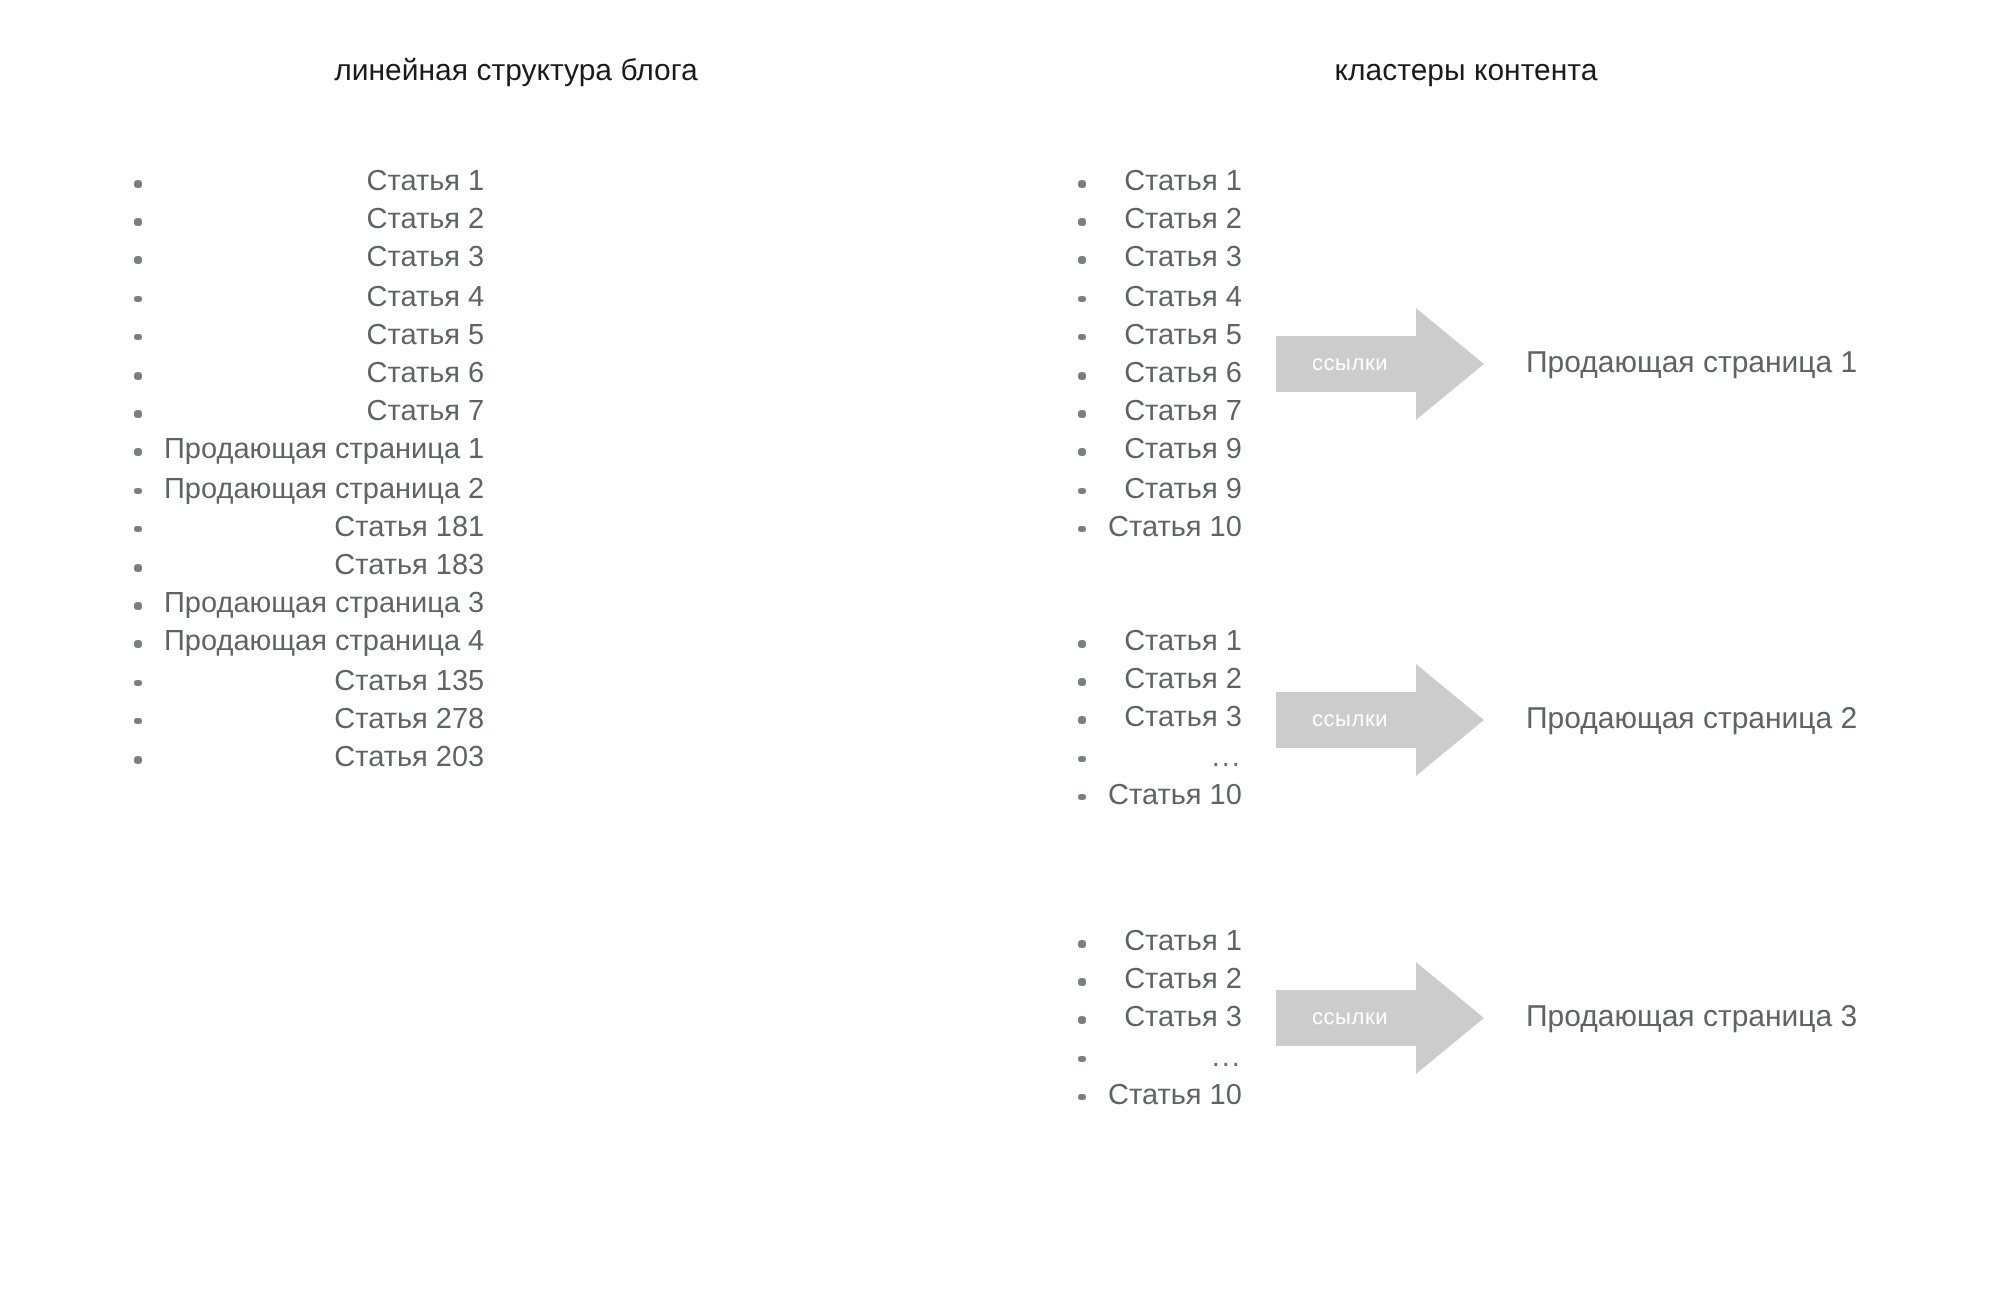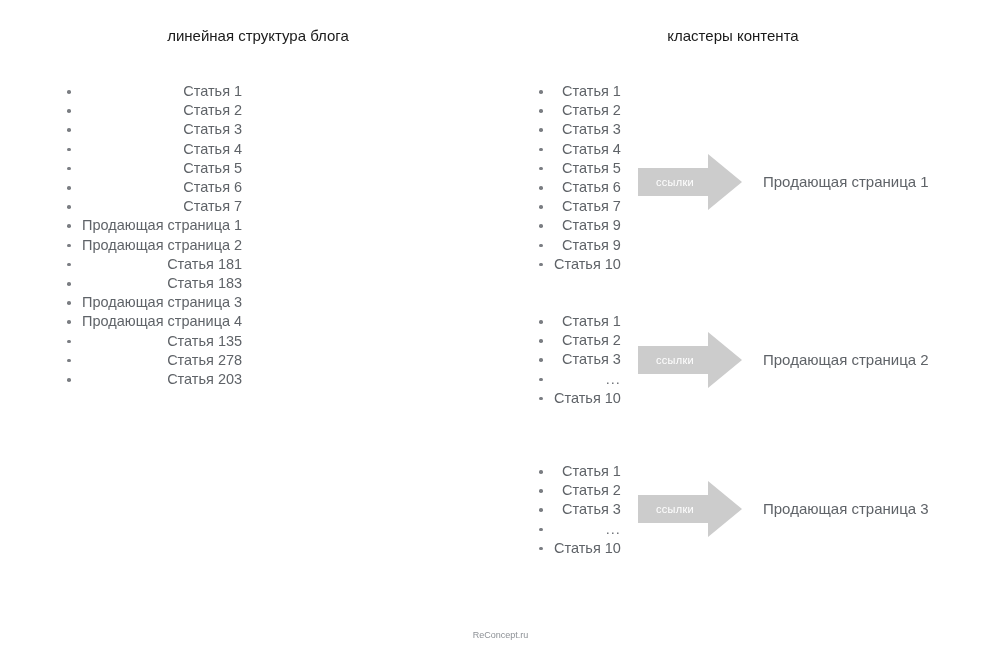--- a/index.html
+++ b/index.html
@@ -208,15 +208,14 @@
     </svg>
     <span class="arrow-label">ссылки</span>
   </div>
 
   <div class="target-label" id="target-label-1">Продающая страница 1</div>
 
   <div class="target-label" id="target-label-2">Продающая страница 2</div>
 
   <div class="target-label" id="target-label-3">Продающая страница 3</div>
 
-  <div id="footer-watermark">ReConcept.ru</div>
 
 </div>
 
 </body></html>

